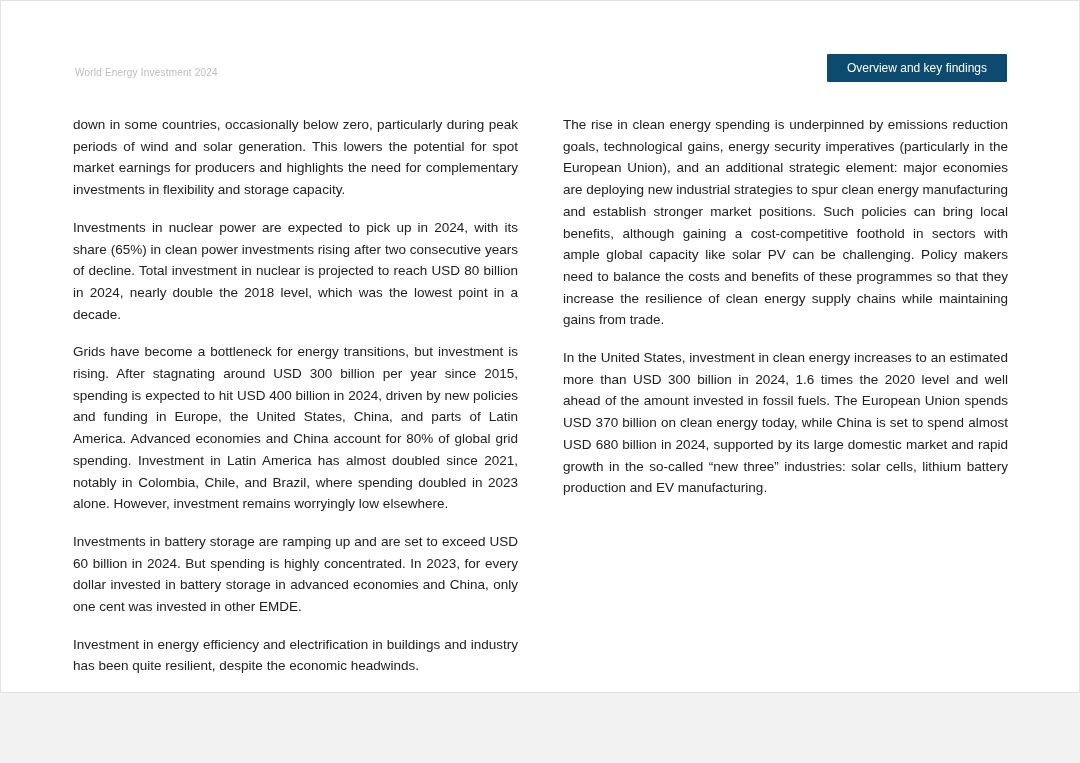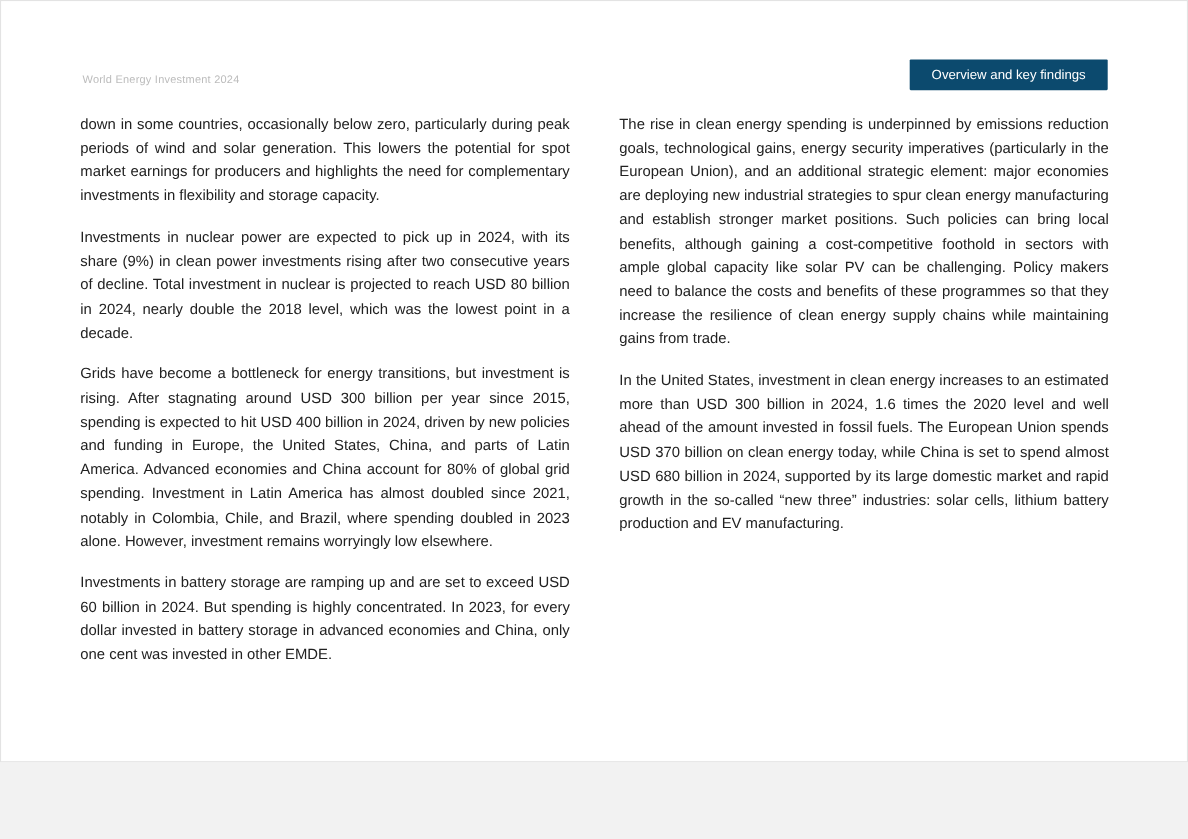--- a/index.html
+++ b/index.html
@@ -38,21 +38,21 @@
   .columns {
     position: absolute;
     left: 72px;
     right: 71px;
     top: 101px;
     display: flex;
     gap: 45px;
   }
   .col { flex: 1 1 0; min-width: 0; }
   .col p {
-    margin: 0 0 16px 0;
+    margin: 12px 0 16px 0;
     font-size: 13.5px;
     line-height: 21.7px;
     color: #212121;
     text-align: justify;
   }
   .footer-page {
     position: absolute;
     left: 0;
     right: 8px;
     top: 713px;
@@ -107,23 +107,24 @@
 
 <div class="page">
 
   <div class="header-title">World Energy Investment 2024</div>
 
   <div class="section-badge">Overview and key findings</div>
 
   <div class="columns">
     <div class="col">
       <p>down in some countries, occasionally below zero, particularly during peak periods of wind and solar generation. This lowers the potential for spot market earnings for producers and highlights the need for complementary investments in flexibility and storage capacity.</p>
-      <p>Investments in nuclear power are expected to pick up in 2024, with its share (9%) in clean power investments rising after two consecutive years of decline. Total investment in nuclear is projected to reach USD 80 billion in 2024, nearly double the 2018 level, which was the lowest point in a decade.</p>
+      <p>Investments in nuclear power are expected to pick up in 2024, with its share (65%) in clean power investments rising after two consecutive years of decline. Total investment in nuclear is projected to reach USD 80 billion in 2024, nearly double the 2018 level, which was the lowest point in a decade.</p>
       <p>Grids have become a bottleneck for energy transitions, but investment is rising. After stagnating around USD 300 billion per year since 2015, spending is expected to hit USD 400 billion in 2024, driven by new policies and funding in Europe, the United States, China, and parts of Latin America. Advanced economies and China account for 80% of global grid spending. Investment in Latin America has almost doubled since 2021, notably in Colombia, Chile, and Brazil, where spending doubled in 2023 alone. However, investment remains worryingly low elsewhere.</p>
       <p>Investments in battery storage are ramping up and are set to exceed USD 60 billion in 2024. But spending is highly concentrated. In 2023, for every dollar invested in battery storage in advanced economies and China, only one cent was invested in other EMDE.</p>
+      <p>Investment in energy efficiency and electrification in buildings and industry has been quite resilient, despite the economic headwinds.</p>
     </div>
     <div class="col">
       <p>The rise in clean energy spending is underpinned by emissions reduction goals, technological gains, energy security imperatives (particularly in the European Union), and an additional strategic element: major economies are deploying new industrial strategies to spur clean energy manufacturing and establish stronger market positions. Such policies can bring local benefits, although gaining a cost-competitive foothold in sectors with ample global capacity like solar PV can be challenging. Policy makers need to balance the costs and benefits of these programmes so that they increase the resilience of clean energy supply chains while maintaining gains from trade.</p>
       <p>In the United States, investment in clean energy increases to an estimated more than USD 300 billion in 2024, 1.6 times the 2020 level and well ahead of the amount invested in fossil fuels. The European Union spends USD 370 billion on clean energy today, while China is set to spend almost USD 680 billion in 2024, supported by its large domestic market and rapid growth in the so-called “new three” industries: solar cells, lithium battery production and EV manufacturing.</p>
     </div>
   </div>
 
   <div class="footer-page">PAGE | 9</div>
 
   <div class="iea-logo">iea</div>

